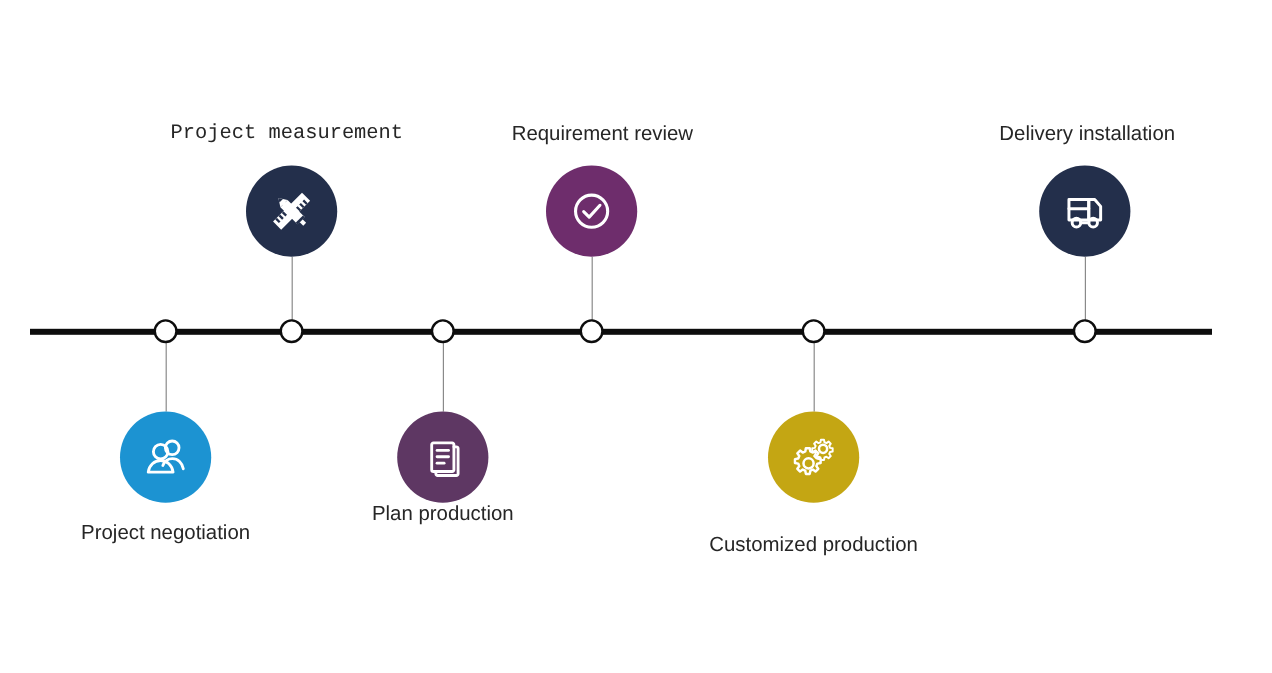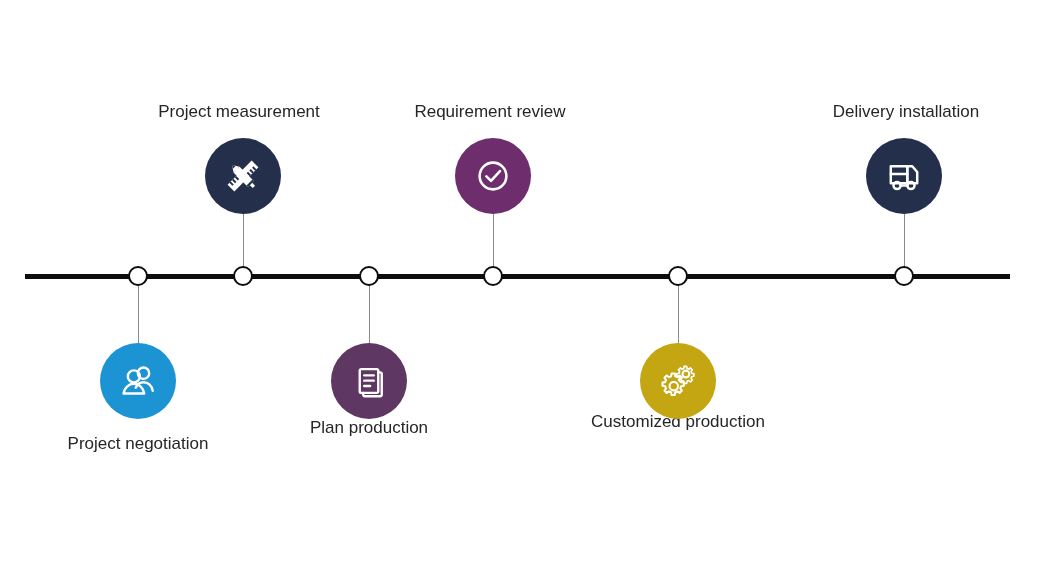--- a/index.html
+++ b/index.html
@@ -147,21 +147,21 @@
 
         <g transform="rotate(45 24 24)">
           <path d="M14.2 19.4 h22.0 v9.2 H14.2 Z" fill="#ffffff"></path>
           <path d="M14.2 19.4 L7.0 24.0 L14.2 28.6 Z" fill="#ffffff"></path>
           <path d="M10.6 21.7 L7.0 24.0 L10.6 26.3 Z" fill="#232f4b"></path>
           <rect x="34.0" y="19.4" width="2.4" height="9.2" fill="#232f4b"></rect>
         </g>
       </svg>
     </span>
   </div>
-  <div class="caption" style="left:239px; top:102px;">Project measurement</div>
+  <div class="caption" style="left:239px; top:102px;font-family:Liberation Mono, monospace;">Project measurement</div>
 
   <div class="disc" style="left:369px; top:381px; background:#5e3763;">
     <span>
       <svg viewBox="0 0 48 48" aria-hidden="true">
         <g fill="none" stroke="#ffffff" stroke-width="2.6" stroke-linejoin="round" stroke-linecap="round">
           <path d="M15.5 11.0 h17.0 a1.6 1.6 0 0 1 1.6 1.6 v22.8 a1.6 1.6 0 0 1 -1.6 1.6 h-17.0 a1.6 1.6 0 0 1 -1.6 -1.6 v-22.8 a1.6 1.6 0 0 1 1.6 -1.6 z"></path>
           <path d="M34.1 14.6 h2.2 a1.6 1.6 0 0 1 1.6 1.6 v22.8 a1.6 1.6 0 0 1 -1.6 1.6 h-17.0 a1.6 1.6 0 0 1 -1.6 -1.6 v-2.0"></path>
           <path d="M18.8 17.8 h10.4"></path>
           <path d="M18.8 23.6 h10.4"></path>
           <path d="M18.8 29.4 h6.4"></path>
@@ -174,37 +174,37 @@
   <div class="disc" style="left:493px; top:176px; background:#6e2d6c;">
     <span>
       <svg viewBox="0 0 48 48" aria-hidden="true">
         <g fill="none" stroke="#ffffff" stroke-width="2.8" stroke-linecap="round" stroke-linejoin="round">
           <circle cx="24" cy="24" r="14.6"></circle>
           <path d="M16.8 24.4 L21.8 29.4 L31.6 18.6"></path>
         </g>
       </svg>
     </span>
   </div>
-  <div class="caption" style="left:490px; top:102px;">Requirement review</div>
+  <div class="caption" style="left:502px; top:102px;">Requirement review</div>
 
   <div class="disc" style="left:678px; top:381px; background:#c4a613;">
     <span>
       <svg viewBox="0 0 48 48" aria-hidden="true">
         <g fill="none" stroke="#ffffff" stroke-width="2.3" stroke-linejoin="round" stroke-linecap="round">
 
           <path d="M31.6 7.4 h3.6 l0.55 3.0 2.35 0.98 2.45-1.78 2.55 2.55 -1.78 2.45 0.98 2.35 3.0 0.55 v3.6 l-3.0 0.55 -0.98 2.35 1.78 2.45 -2.55 2.55 -2.45-1.78 -2.35 0.98 -0.55 3.0 h-3.6 l-0.55-3.0 -2.35-0.98 -2.45 1.78 -2.55-2.55 1.78-2.45 -0.98-2.35 -3.0-0.55 v-3.6 l3.0-0.55 0.98-2.35 -1.78-2.45 2.55-2.55 2.45 1.78 2.35-0.98 z" transform="translate(-2.2,-1.6) scale(0.78) translate(10.5,5.0)"></path>
           <circle cx="32.6" cy="16.4" r="3.7"></circle>
 
           <path d="M31.6 7.4 h3.6 l0.55 3.0 2.35 0.98 2.45-1.78 2.55 2.55 -1.78 2.45 0.98 2.35 3.0 0.55 v3.6 l-3.0 0.55 -0.98 2.35 1.78 2.45 -2.55 2.55 -2.45-1.78 -2.35 0.98 -0.55 3.0 h-3.6 l-0.55-3.0 -2.35-0.98 -2.45 1.78 -2.55-2.55 1.78-2.45 -0.98-2.35 -3.0-0.55 v-3.6 l3.0-0.55 0.98-2.35 -1.78-2.45 2.55-2.55 2.45 1.78 2.35-0.98 z" transform="translate(-14.0,8.6) scale(0.98) translate(0,0)"></path>
           <circle cx="19.4" cy="29.6" r="4.6"></circle>
         </g>
       </svg>
     </span>
   </div>
-  <div class="caption" style="left:678px; top:412px;">Customized production</div>
+  <div class="caption" style="left:678px; top:444px;">Customized production</div>
 
   <div class="disc" style="left:904px; top:176px; background:#232f4b;">
     <span>
       <svg viewBox="0 0 48 48" aria-hidden="true">
         <g fill="none" stroke="#ffffff" stroke-width="2.7" stroke-linejoin="round" stroke-linecap="round">
           <path d="M9.6 13.4 h18.0 v18.6 h-18.0 z"></path>
           <path d="M27.6 13.4 h5.4 l5.4 6.2 v12.4 h-10.8 z"></path>
           <circle cx="16.4" cy="34.4" r="3.9"></circle>
           <circle cx="31.6" cy="34.4" r="3.9"></circle>
           <path d="M20.4 34.4 h7.2"></path>

